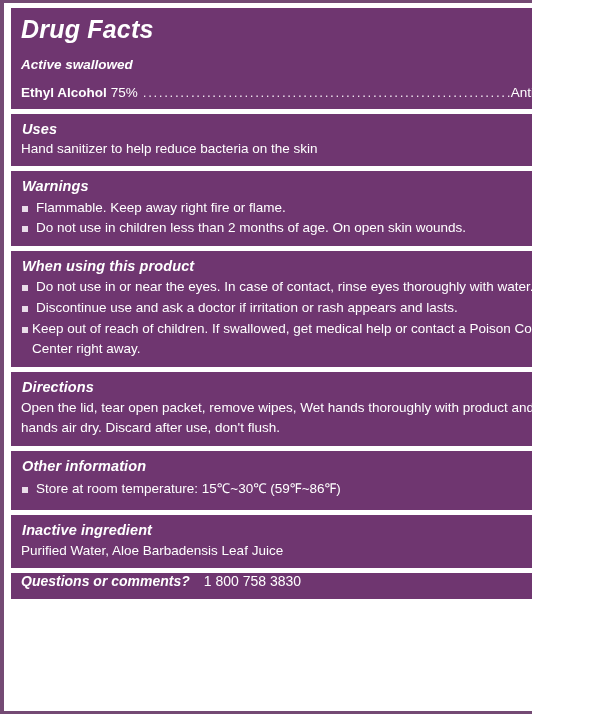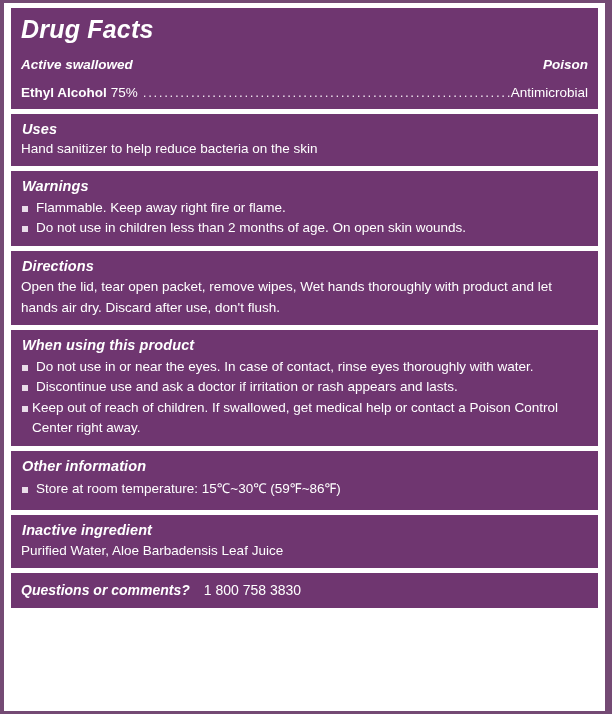--- a/index.html
+++ b/index.html
@@ -9,21 +9,21 @@
     background: #ffffff;
   }
   body {
     font-family: "Liberation Sans", sans-serif;
     -webkit-font-smoothing: antialiased;
   }
 
   
   .label-root {
     position: relative;
-    width: 612px;
+    width: 532px;
     height: 728px;
     box-sizing: border-box;
     background: #ffffff;
     overflow: hidden;
   }
 
   
   .page-backdrop {
     position: absolute;
     left: 0;
@@ -135,21 +135,21 @@
     left: 1px;
     top: 8px;
     width: 6px;
     height: 6px;
     background: #e9dce9;
   }
   ul.bullets li.tight::before { left: 1px; }
 
   
   .panel-questions {
-    padding-top: 9px;
+    padding-top: 0;
     padding-bottom: 10px;
   }
   .questions-line {
     display: flex;
     align-items: baseline;
     font-size: 14px;
   }
   .questions-label {
     font-weight: bold;
     font-style: italic;
@@ -193,33 +193,33 @@
 
     <div class="panel">
       <div class="panel-title">Warnings</div>
       <ul class="bullets">
         <li>Flammable. Keep away right fire or flame.</li>
         <li>Do not use in children less than 2 months of age. On open skin wounds.</li>
       </ul>
     </div>
 
     <div class="panel">
-      <div class="panel-title">Directions</div>
-      <p class="body-text">Open the lid, tear open packet, remove wipes, Wet hands thoroughly with product and let hands air dry. Discard after use, don't flush.</p>
-    </div>
-
-    <div class="panel">
       <div class="panel-title">When using this product</div>
       <ul class="bullets">
         <li>Do not use in or near the eyes. In case of contact, rinse eyes thoroughly with water.</li>
         <li>Discontinue use and ask a doctor if irritation or rash appears and lasts.</li>
         <li class="tight">Keep out of reach of children. If swallowed, get medical help or contact a Poison Control Center right away.</li>
       </ul>
     </div>
 
+    <div class="panel">
+      <div class="panel-title">Directions</div>
+      <p class="body-text">Open the lid, tear open packet, remove wipes, Wet hands thoroughly with product and let hands air dry. Discard after use, don't flush.</p>
+    </div>
+
     <div class="panel panel-other">
       <div class="panel-title">Other information</div>
       <ul class="bullets">
         <li>Store at room temperature: 15℃~30℃ (59℉~86℉)</li>
       </ul>
     </div>
 
     <div class="panel">
       <div class="panel-title">Inactive ingredient</div>
       <p class="body-text">Purified Water, Aloe Barbadensis Leaf Juice</p>

